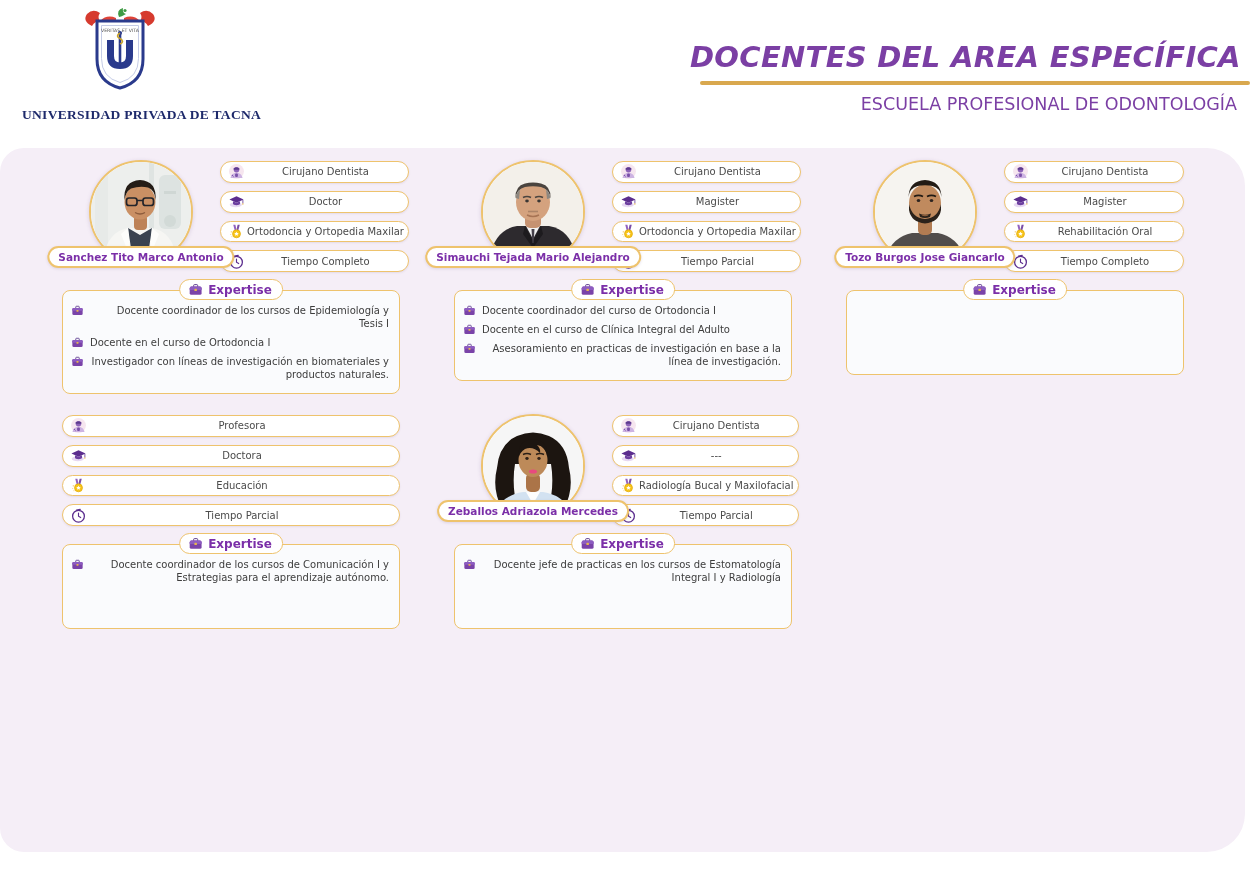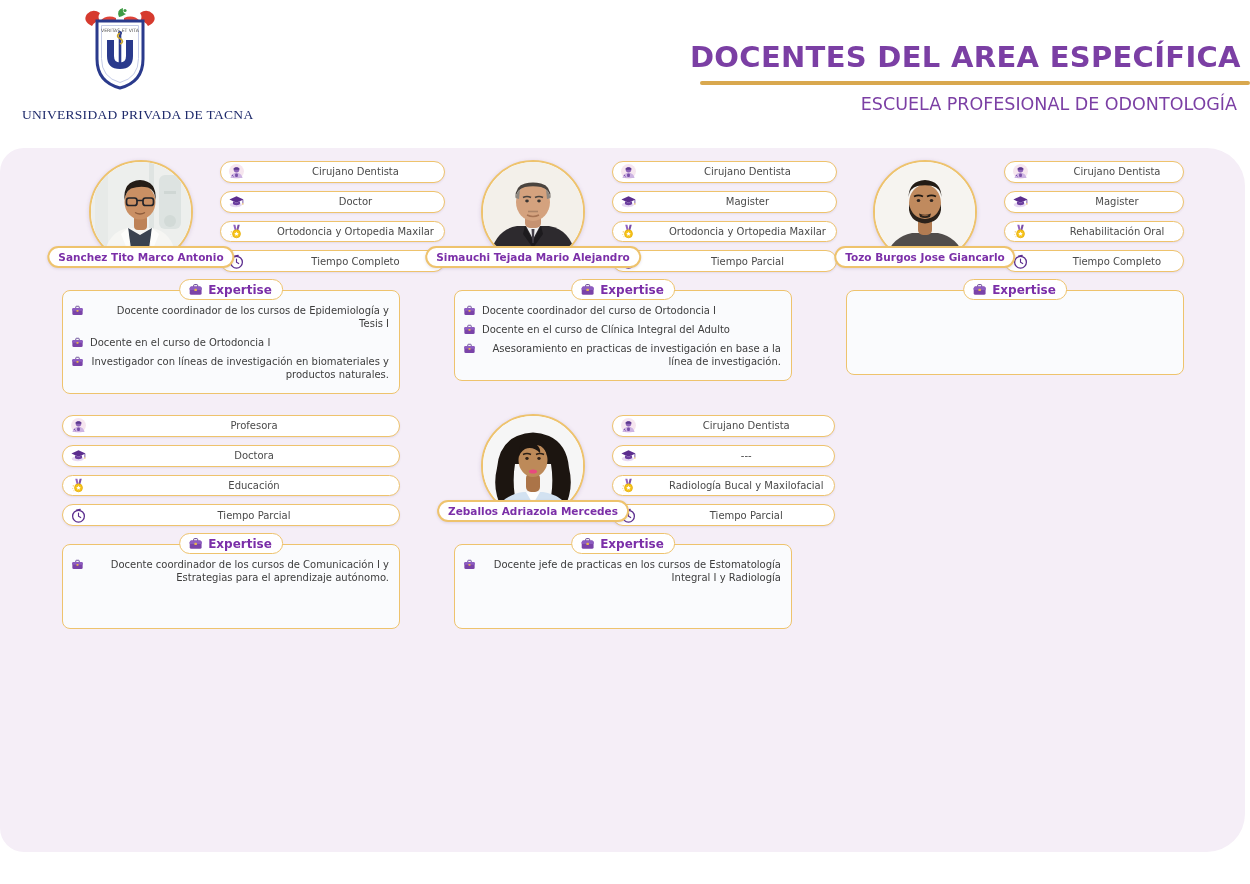--- a/index.html
+++ b/index.html
@@ -4,24 +4,24 @@
 <style>
   html,body{margin:0;padding:0;}
   body{
     width:1250px;height:884px;position:relative;overflow:hidden;
     background:#ffffff;font-family:"DejaVu Sans","Liberation Sans",sans-serif;
   }
   
   .header{position:relative;height:148px;background:#fff;}
   .brand{position:absolute;left:22px;top:8px;width:196px;text-align:center;}
   .brand svg{display:block;margin:0 auto;}
-  .brand-name{font-family:"Liberation Serif","DejaVu Serif",serif;font-weight:normal;
+  .brand-name{font-family:"Liberation Serif","DejaVu Serif",serif;font-weight:bold;
     font-size:13.5px;color:#1e2a6b;margin-top:3px;letter-spacing:.3px;white-space:nowrap;}
   .titles{position:absolute;right:0;top:40px;width:560px;text-align:right;}
-  .main-title{margin:0 15px 0 0;font-size:29px;font-weight:bold;color:#7b3fa4;letter-spacing:.3px;white-space:nowrap;}
+  .main-title{margin:0 15px 0 0;font-size:29px;font-weight:bold;color:#7b3fa4;letter-spacing:.3px;white-space:nowrap;font-style:italic;}
   .gold-rule{height:3.5px;background:#d9a84e;margin:7px 0 9px 10px;border-radius:2px;}
   .sub-title{margin:0 13px 0 0;font-size:17.5px;font-weight:normal;color:#7b3fa4;white-space:nowrap;}
   
   .panel{position:absolute;left:0;top:148px;width:1245px;height:704px;
     background:#f5eef7;border-radius:24px 38px 38px 24px;}
   .row{display:flex;padding-left:62px;gap:54px;}
   .row-1{padding-top:12px;}
   .row-2{padding-top:20px;}
   .card{width:338px;flex:none;}
   .card-top{position:relative;display:flex;height:112px;}
@@ -32,21 +32,21 @@
   .name-badge{position:absolute;left:50%;transform:translateX(-50%);top:86px;
     background:#fff;border:2px solid #eec36d;border-radius:14px;padding:3px 9px;
     font-size:10.5px;font-weight:bold;color:#7b2fa8;white-space:nowrap;z-index:2;
     box-shadow:0 1px 3px rgba(90,60,120,.15);}
   .pills{flex:1;display:flex;flex-direction:column;gap:8px;padding-top:1px;}
   .pill{height:22px;background:#fff;border:1.5px solid #eec36d;border-radius:13px;
     display:flex;align-items:center;position:relative;box-shadow:0 1px 2px rgba(90,60,120,.10);}
   .pill-icon{position:absolute;left:7px;width:17px;height:17px;}
   .pill-icon svg,.bicon svg{width:100%;height:100%;display:block;}
   .pill-label{flex:1;text-align:center;font-size:10px;color:#4a4a4a;
-    padding-left:26px;padding-right:10px;white-space:nowrap;margin-left:30px;}
+    padding-left:26px;padding-right:4px;white-space:nowrap;}
   .exp-wrap{position:relative;margin-top:18px;}
   .exp-badge{position:absolute;top:-11px;left:50%;transform:translateX(-50%);
     background:#fff;border:1.5px solid #eec36d;border-radius:12px;
     padding:2px 10px 2px 8px;display:flex;align-items:center;gap:5px;z-index:2;}
   .exp-badge .bicon{width:15px;height:15px;}
   .exp-label{font-size:12px;font-weight:bold;color:#7b2fa8;}
   .exp-box{min-height:85px;background:#fafbfd;border:1.5px solid #eec36d;border-radius:8px;
     padding:13px 10px 6px 8px;box-sizing:border-box;}
   .exp-item{display:flex;gap:6px;margin-bottom:6px;font-size:10px;color:#3d3d3d;line-height:1.3;text-align:right;}
   .exp-item .bicon{width:13px;height:13px;flex:none;}

